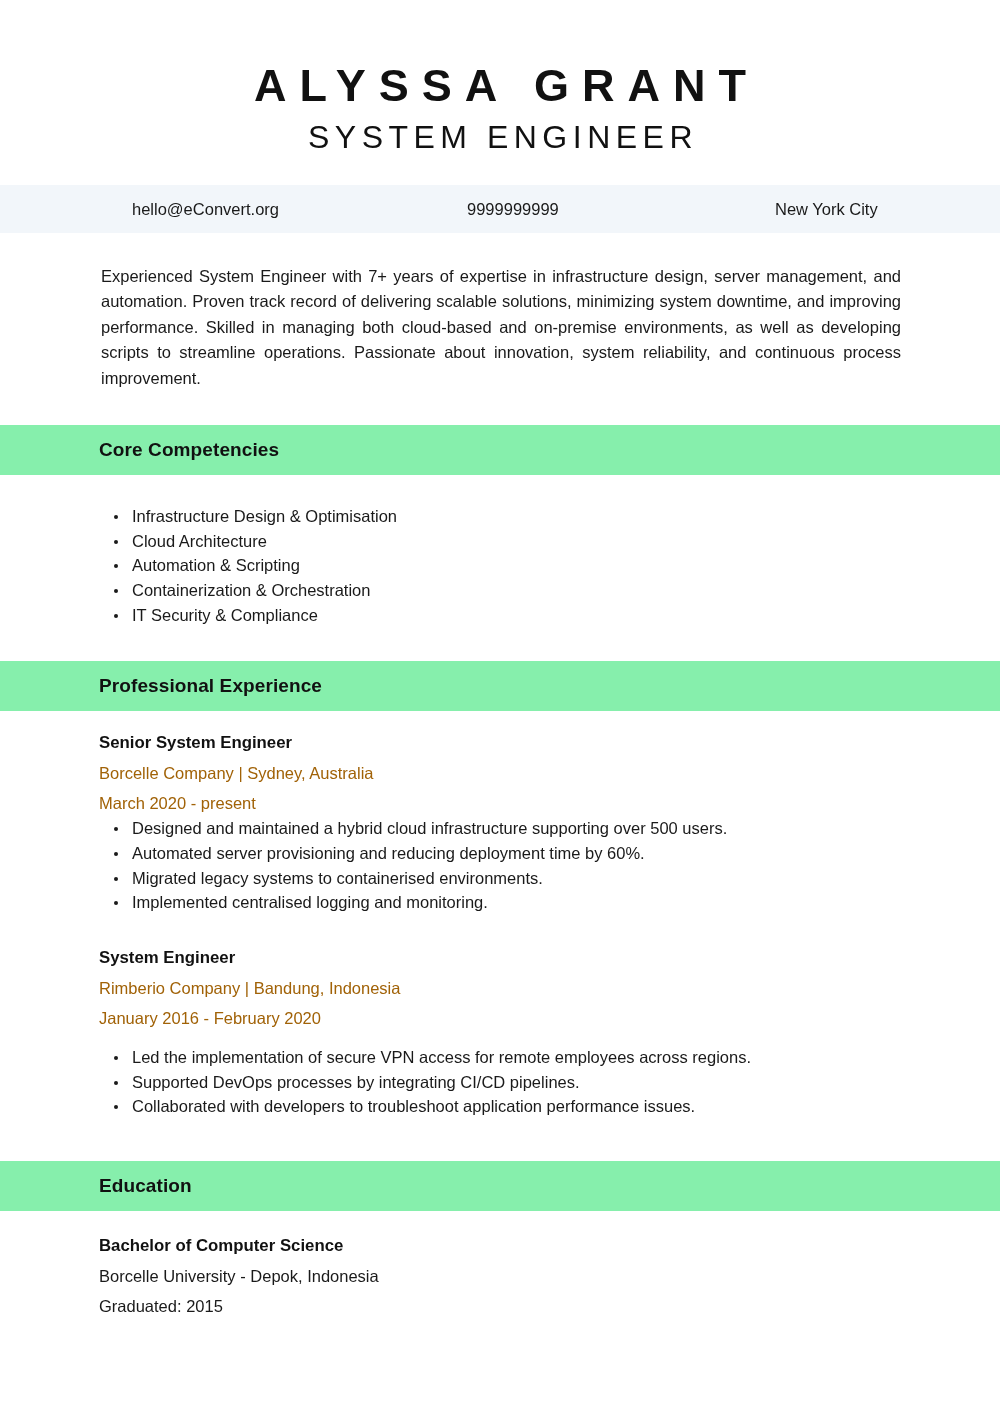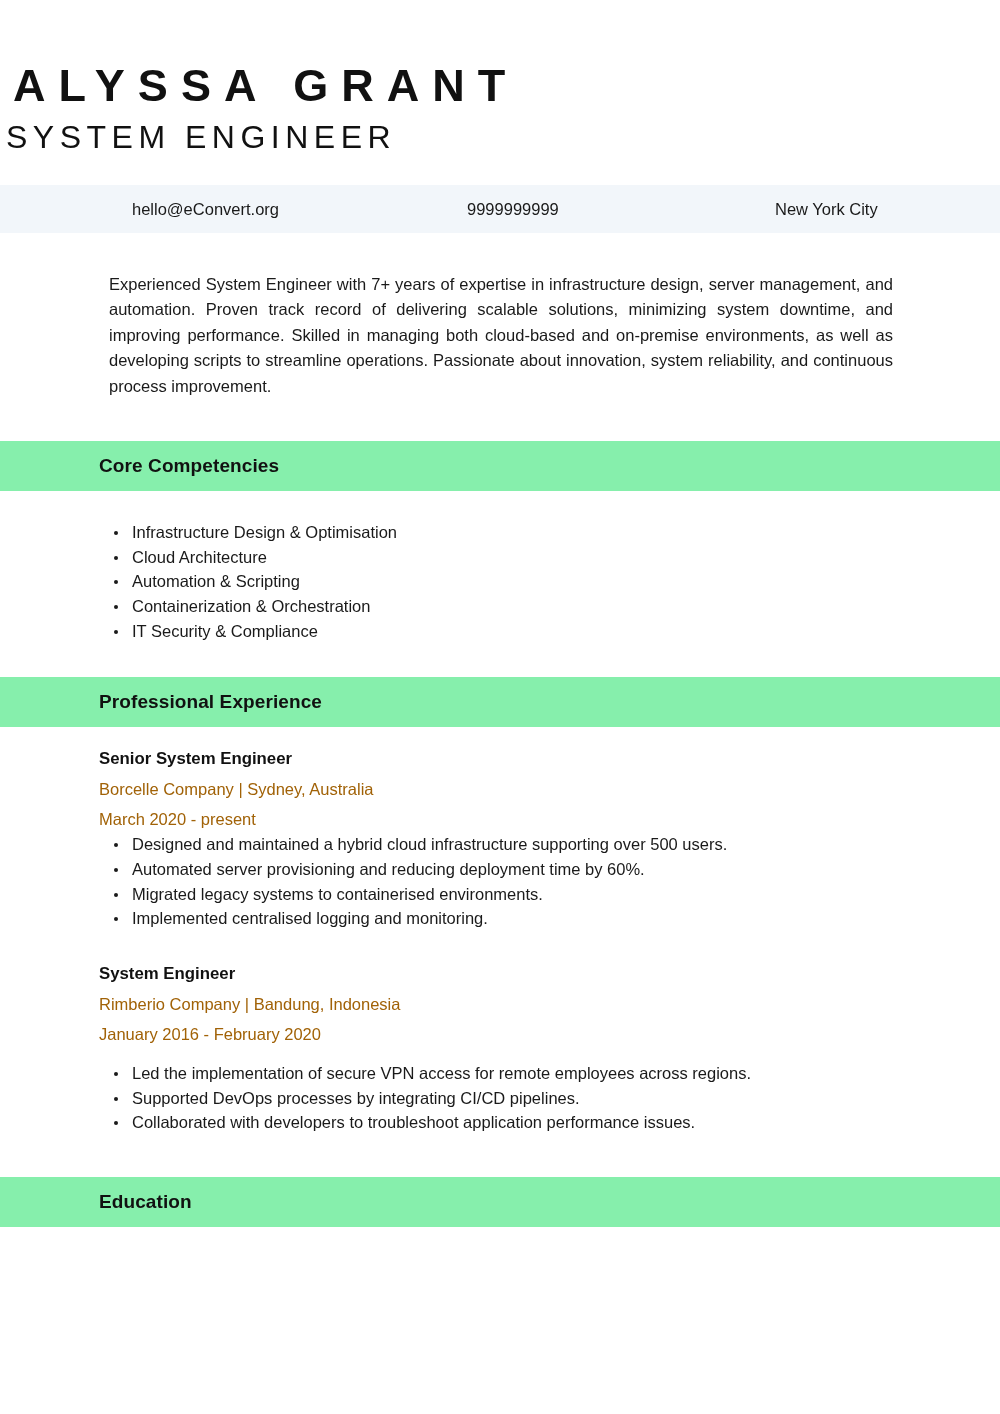--- a/index.html
+++ b/index.html
@@ -20,21 +20,21 @@
     position: relative;
     width: 1000px;
     height: 1414px;
     background: #ffffff;
     box-sizing: border-box;
   }
 
   
   .header {
     padding-top: 62px;
-    text-align: left;
+    text-align: center;
   }
   .name {
     font-size: 45px;
     font-weight: bold;
     letter-spacing: 13px;
     line-height: 1.05;
     color: #111111;
     margin: 0;
     padding-left: 13px; 
   }
@@ -64,21 +64,21 @@
     font-size: 16.5px;
     color: #1a1a1a;
     white-space: nowrap;
   }
   .contact-email { left: 132px; }
   .contact-phone { left: 467px; }
   .contact-location { left: 775px; }
 
   
   .summary {
-    margin: 8px;
+    margin: 0;
     padding: 31px 99px 0 101px;
     font-size: 16.5px;
     line-height: 25.5px;
     text-align: justify;
     color: #1a1a1a;
   }
 
   
   .section-band {
     width: 100%;
@@ -247,14 +247,19 @@
       </ul>
     </div>
 
   </div>
 
   <div class="spacer-lg"></div>
 
   <div class="section-band">
     <span class="section-band-title">Education</span>
   </div>
+  <div class="block education-wrap">
+    <div class="edu-degree">Bachelor of Computer Science</div>
+    <div class="edu-school">Borcelle University - Depok, Indonesia</div>
+    <div class="edu-graduated">Graduated: 2015</div>
+  </div>
 
 </div>
 
 </body></html>

